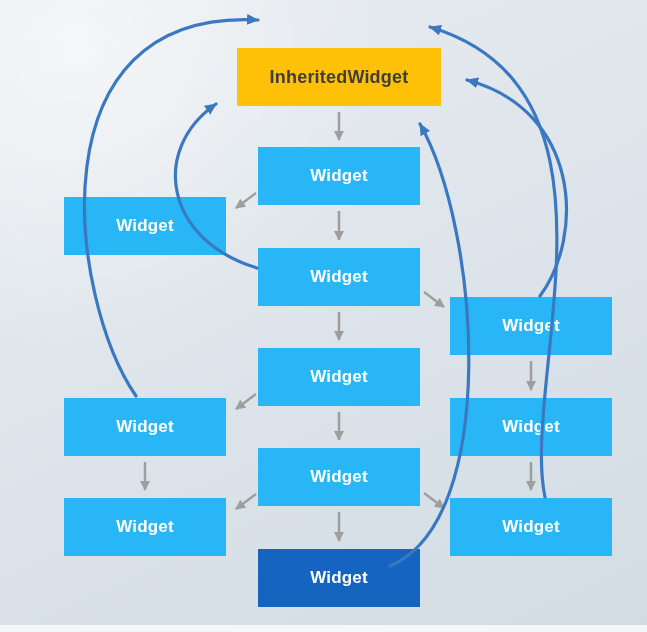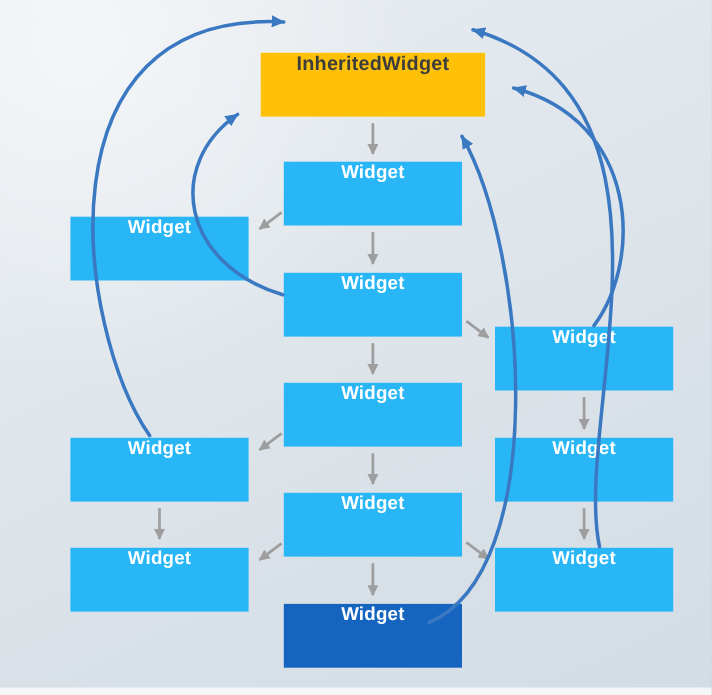--- a/index.html
+++ b/index.html
@@ -20,20 +20,21 @@
   .layer {
     position: absolute;
     inset: 0;
     width: 100%;
     height: 100%;
     pointer-events: none;
   }
   .node {
     position: absolute;
     display: flex;
+    align-items: center;
     justify-content: center;
     background: var(--widget-box, #29b6f6);
     color: var(--widget-text, #ffffff);
     font-weight: 700;
     font-size: 17px;
     letter-spacing: .2px;
   }
   .node.inherited {
     background: var(--inherited-box, #ffc107);
     color: var(--inherited-text, #3d3d3d);

